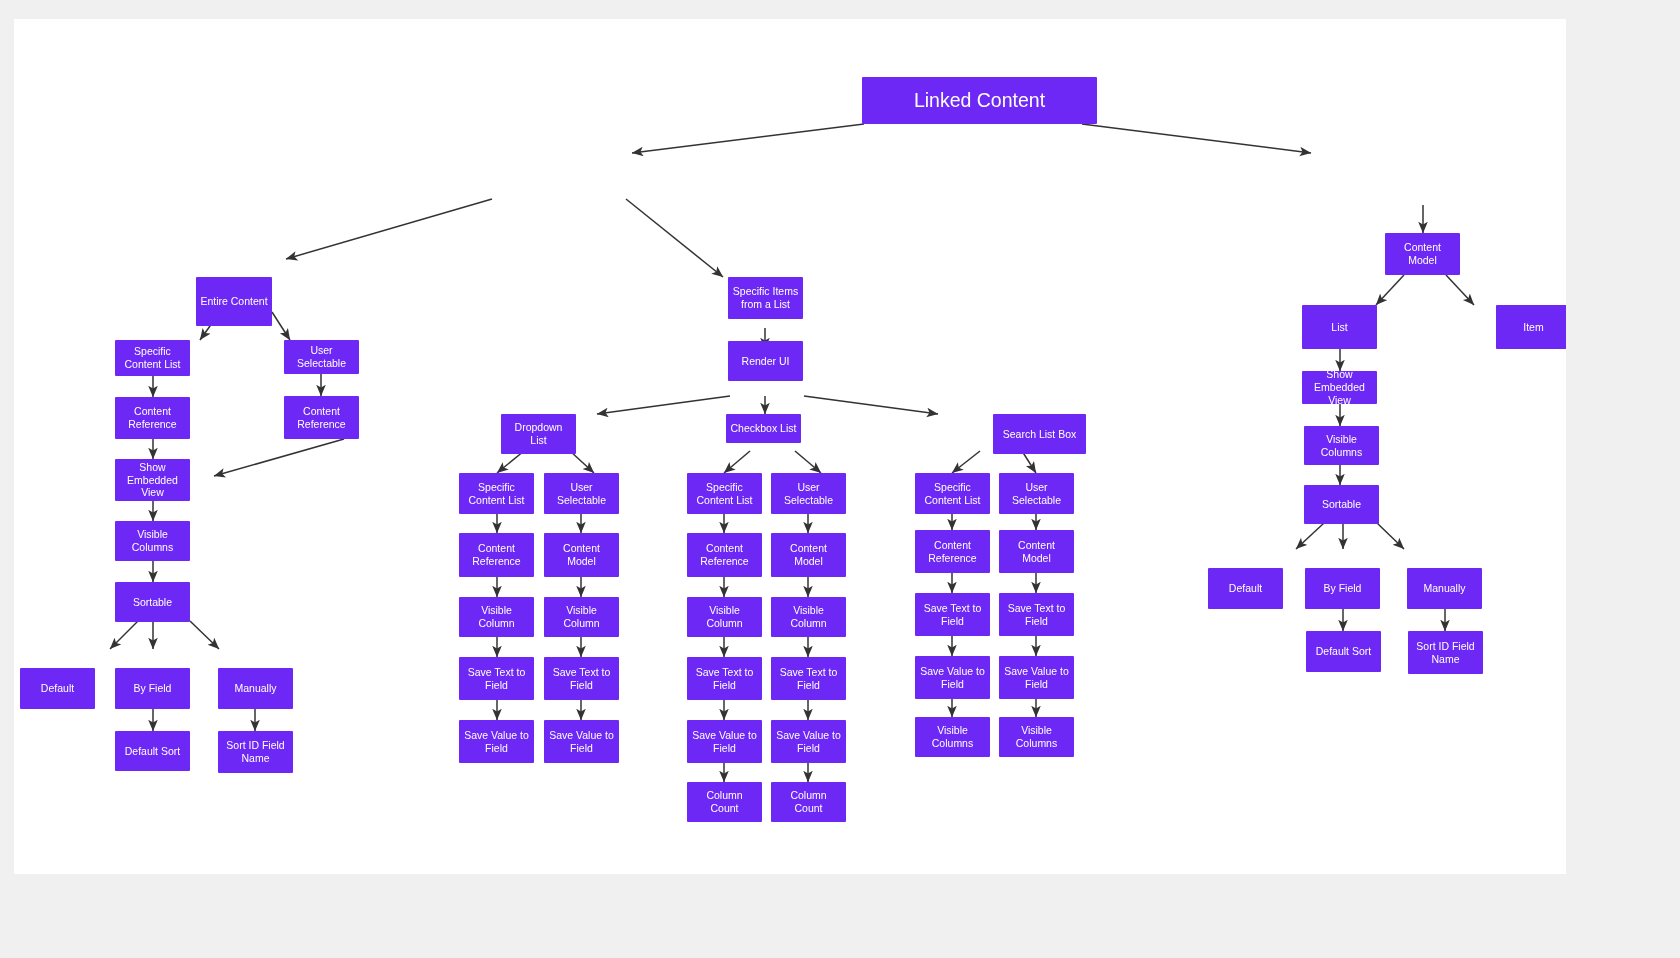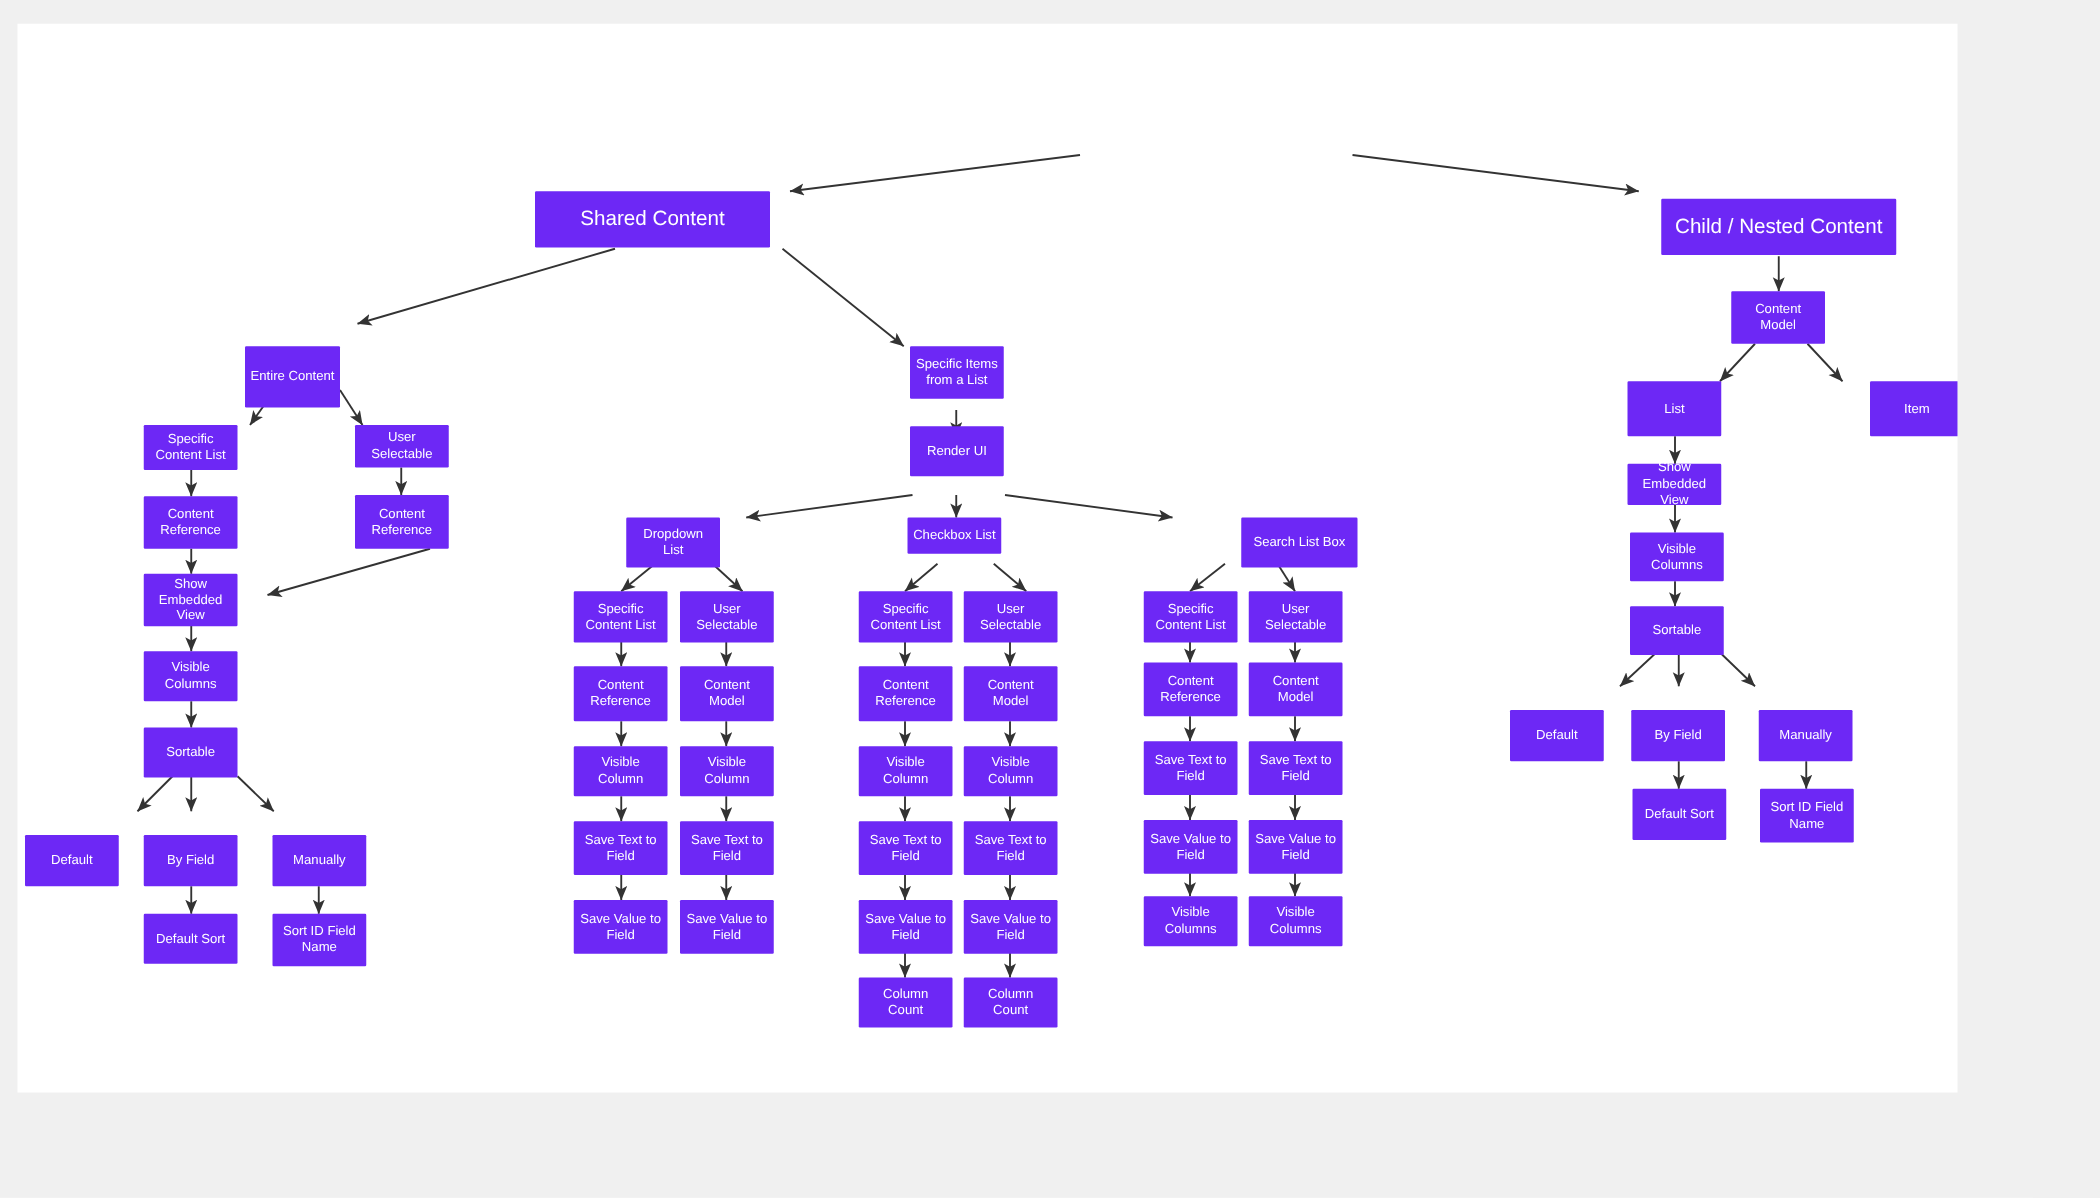--- a/index.html
+++ b/index.html
@@ -156,24 +156,23 @@
         <path d="M 1310,504 L 1282,530"></path>
         <path d="M 1329,504 L 1329,530"></path>
         <path d="M 1363,504 L 1390,530"></path>
 
         <path d="M 1329,590 L 1329,612"></path>
 
         <path d="M 1431,590 L 1431,612"></path>
       </g>
     </svg>
 
-
-    <div class="node sz-lvl1" style="left:414px;top:134px;width:188px;height:45px;">Shared Content</div>
-
-    <div class="node sz-lvl1" style="left:1315px;top:140px;width:188px;height:45px;">Child / Nested Content</div>
+    <div class="node sz-root" style="left:848px;top:58px;width:235px;height:47px;">Linked Content</div>
+
+
 
     <div class="node sz-small" style="left:182px;top:258px;width:76px;height:49px;">Entire Content</div>
 
     <div class="node sz-small" style="left:101px;top:321px;width:75px;height:36px;">Specific Content List</div>
 
     <div class="node sz-small" style="left:270px;top:321px;width:75px;height:34px;">User Selectable</div>
 
     <div class="node sz-small" style="left:101px;top:378px;width:75px;height:42px;">Content Reference</div>
 
     <div class="node sz-small" style="left:270px;top:377px;width:75px;height:43px;">Content Reference</div>

